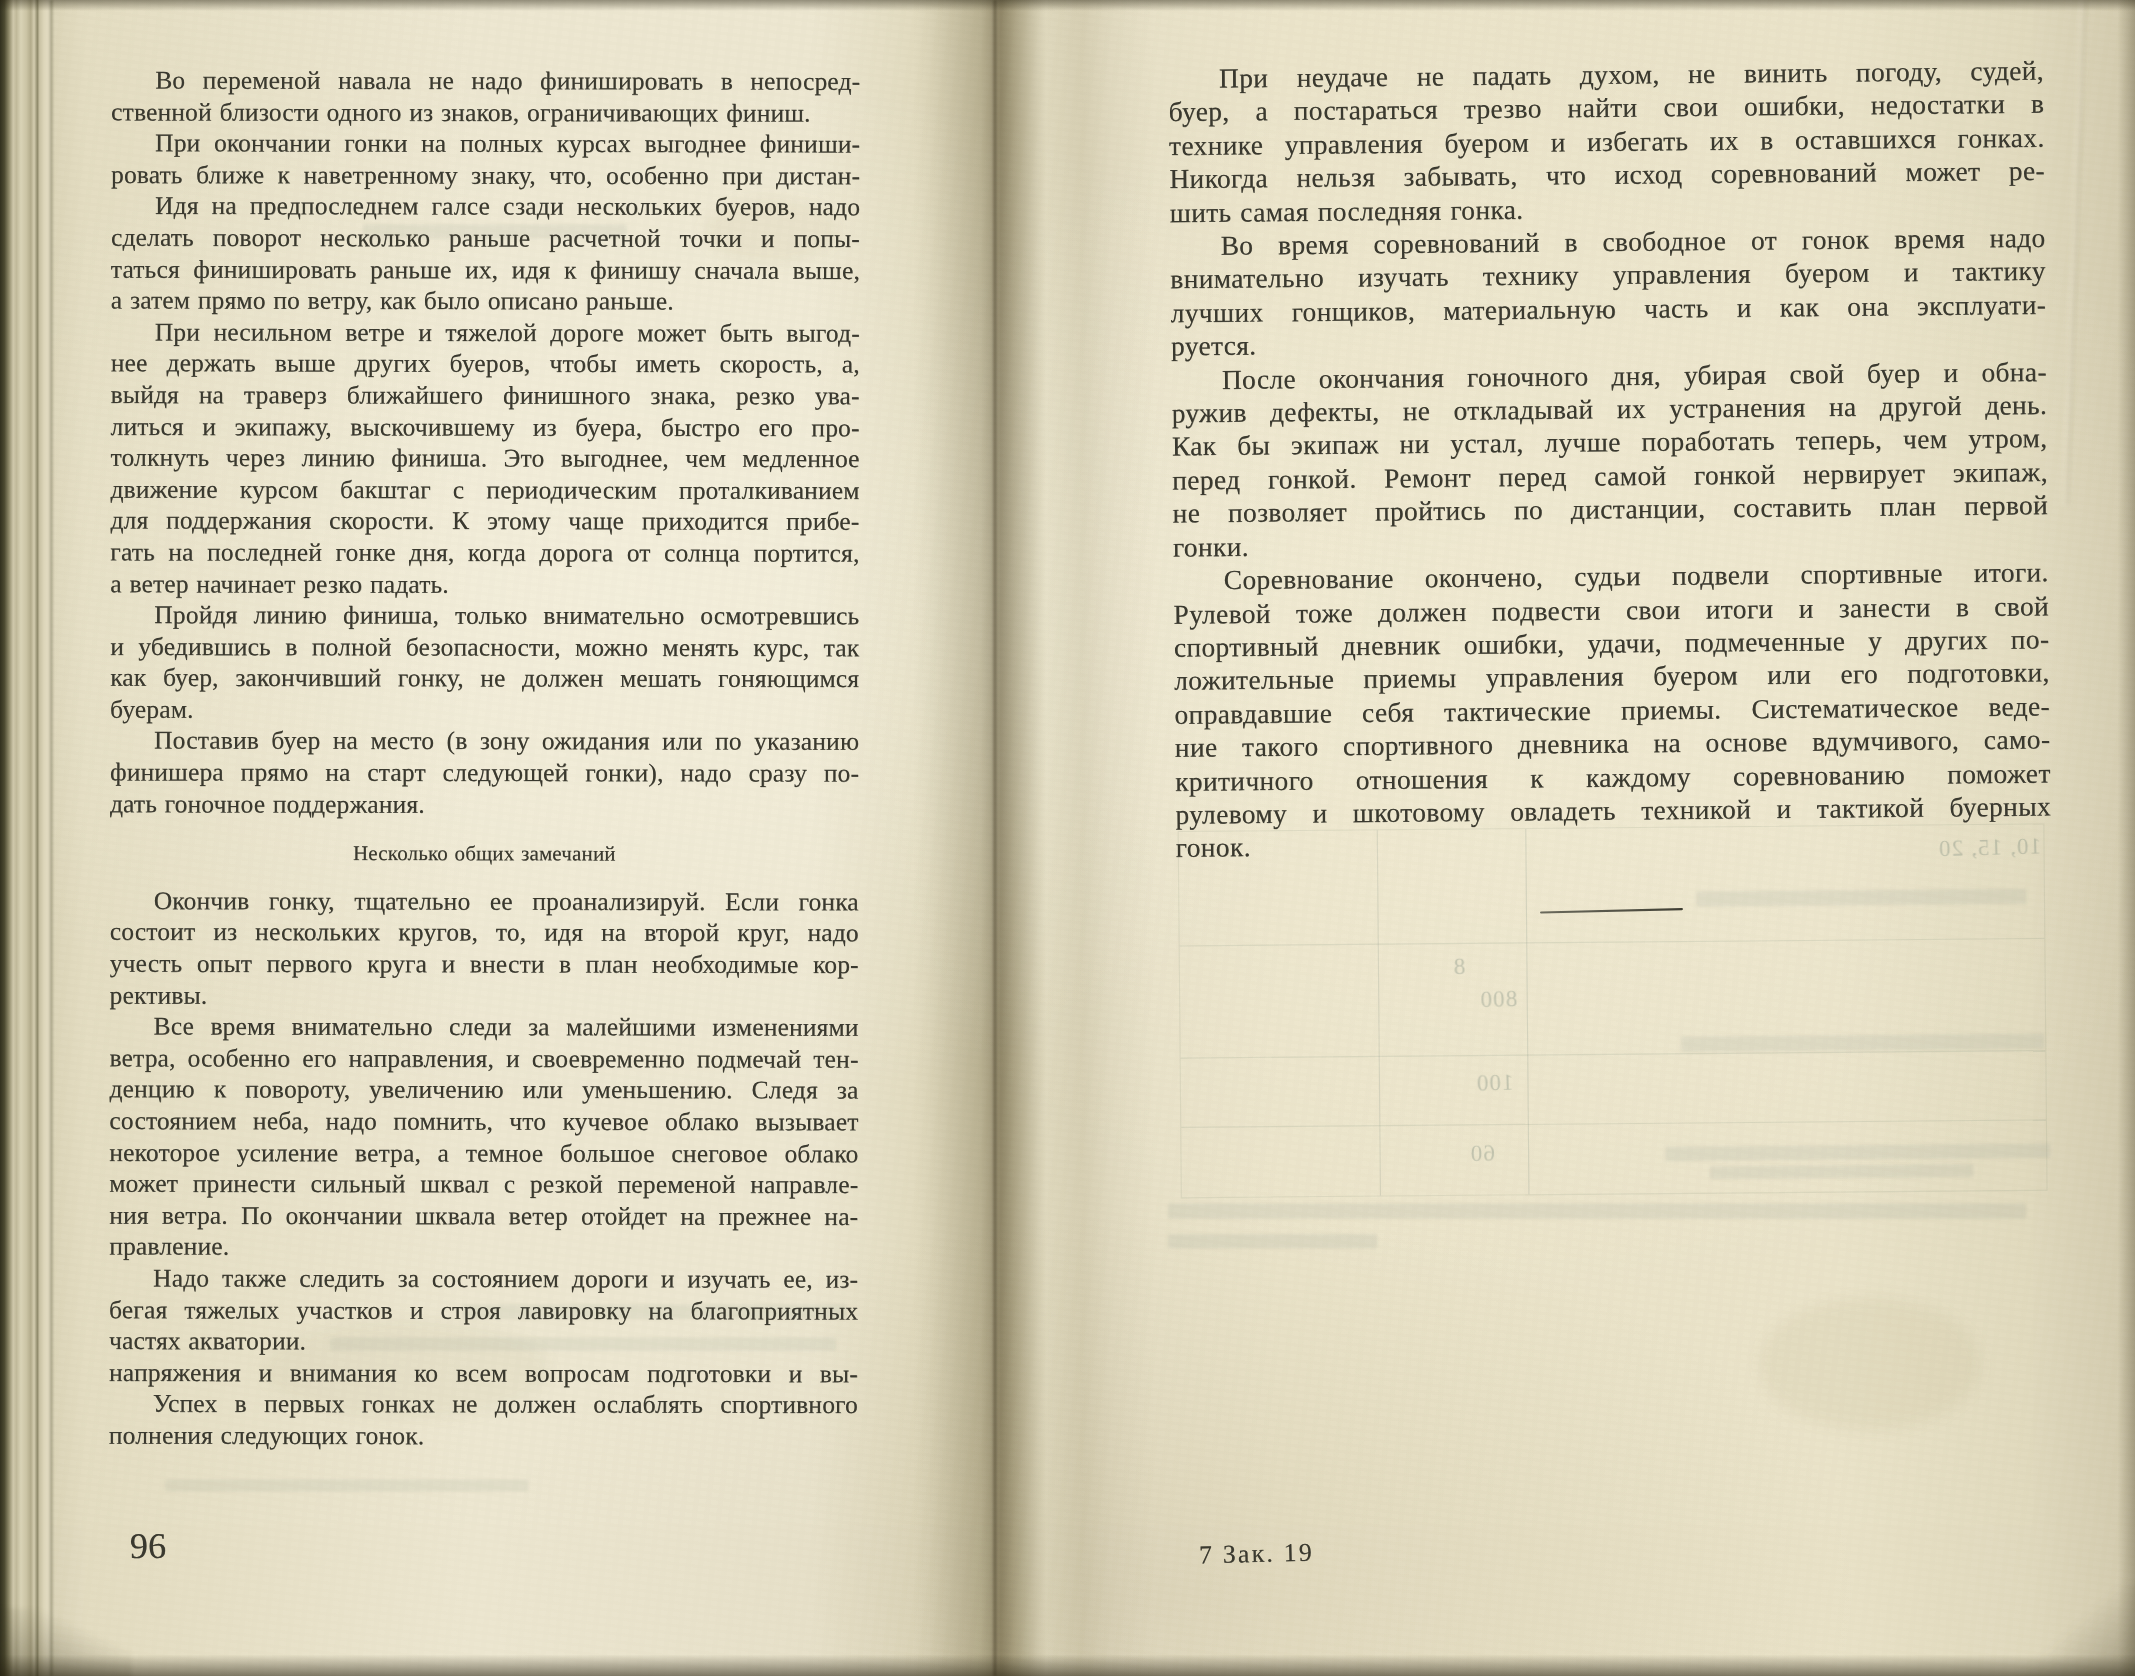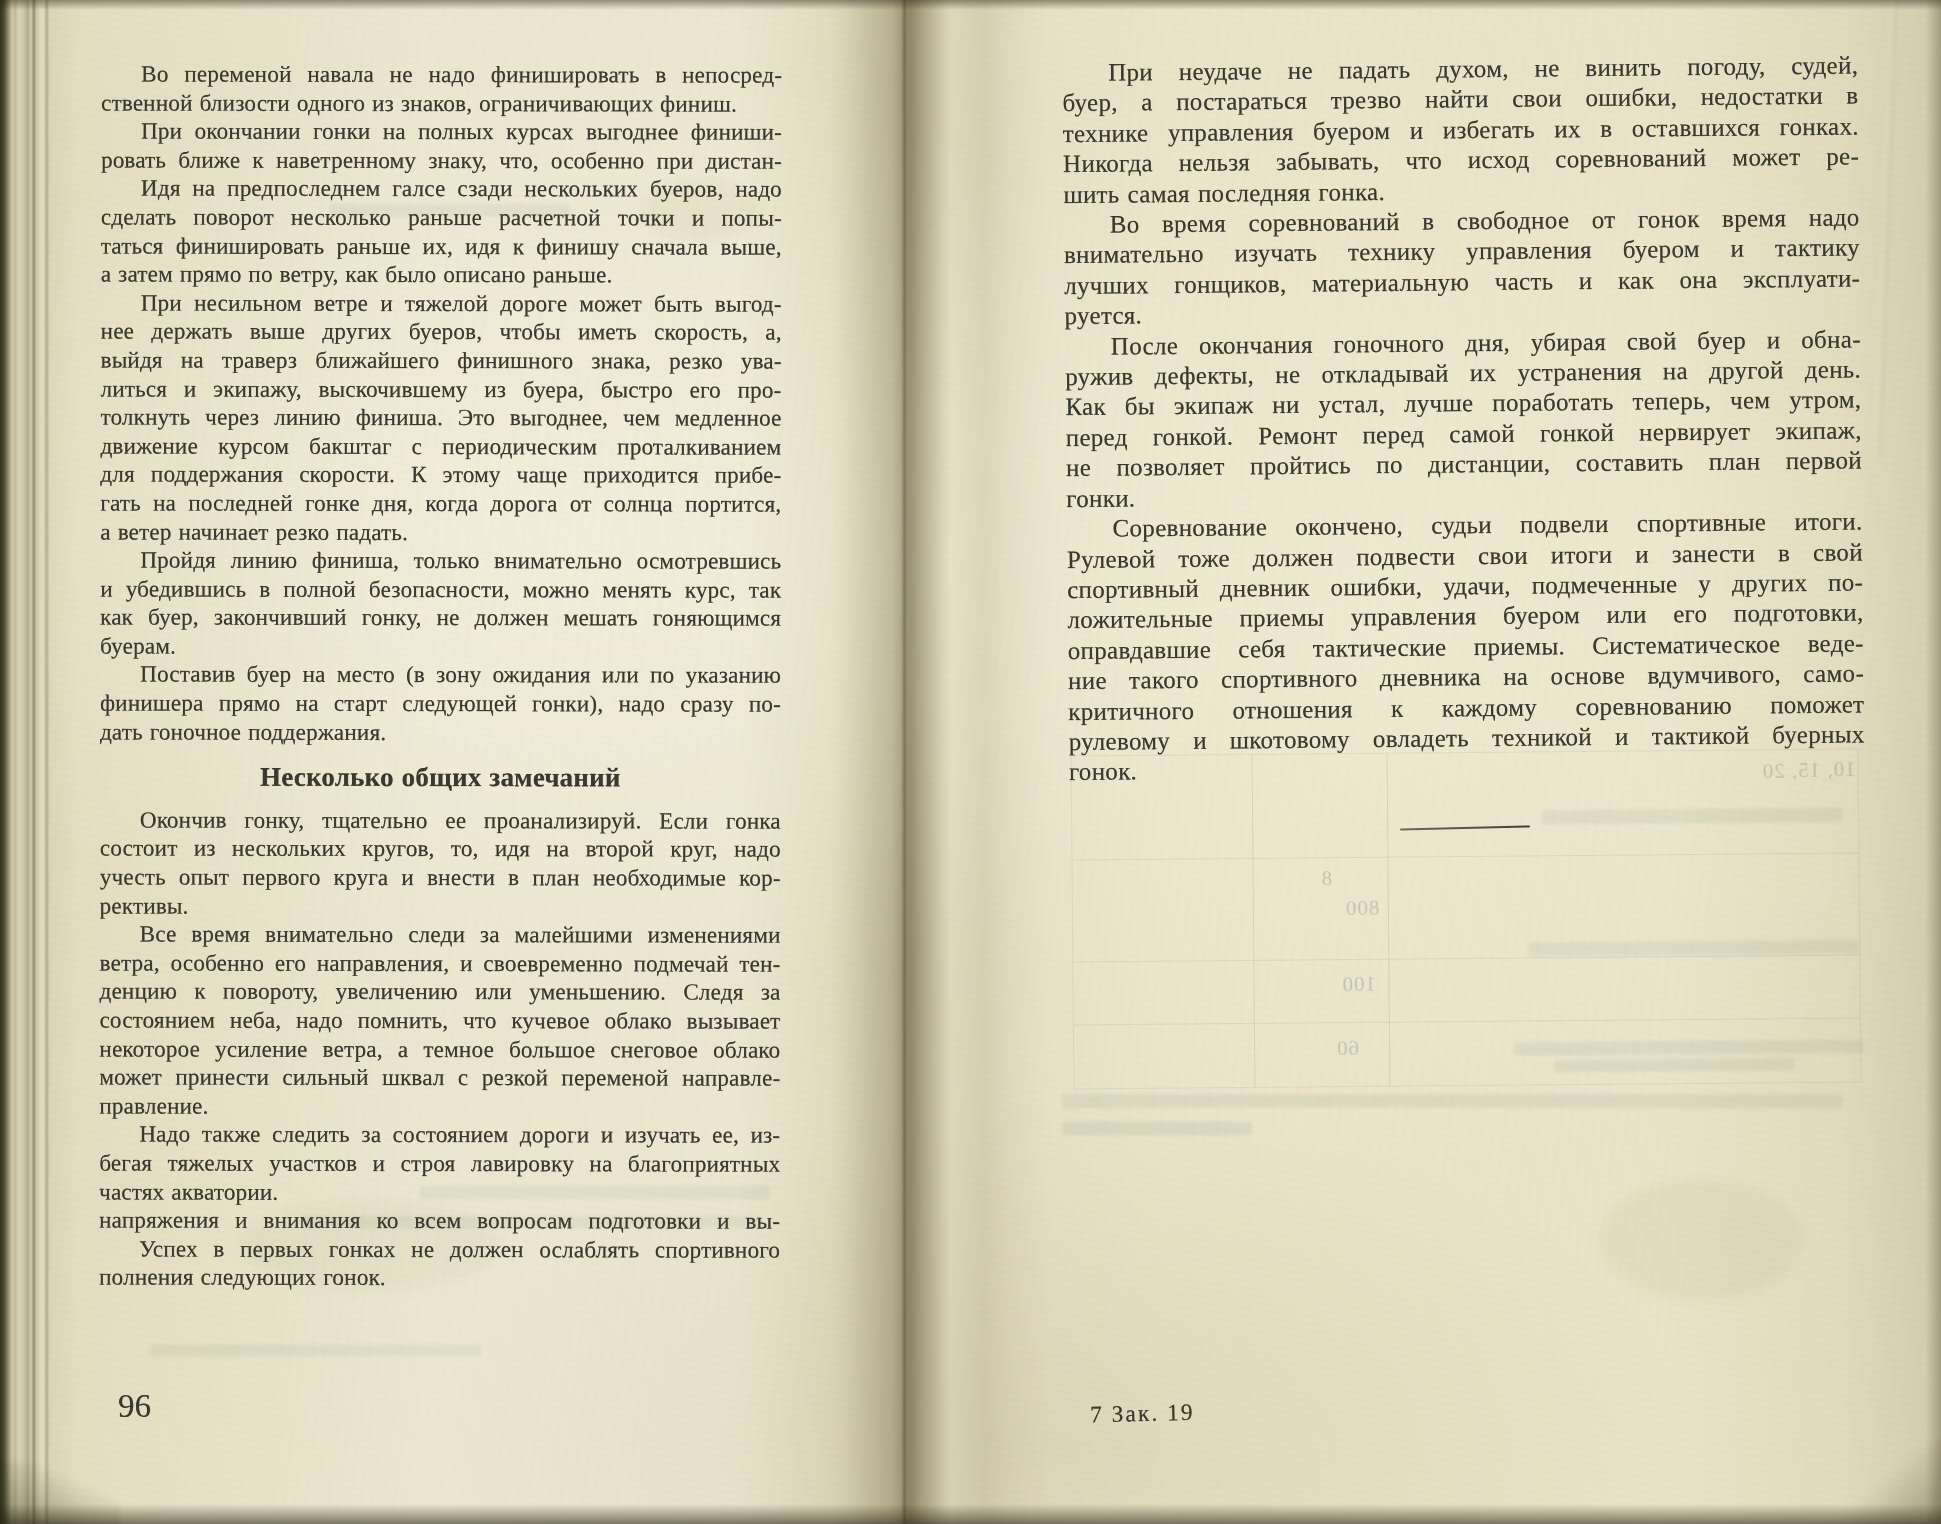--- a/index.html
+++ b/index.html
@@ -55,22 +55,22 @@
   .text-col{position:absolute;color:#3a392f;
     text-shadow:.25px .25px .35px rgba(50,48,38,.55);}
   #left-col{left:100px;top:60px;width:681px;font-size:23.2px;line-height:28.6px;
     letter-spacing:.15px;word-spacing:1px;transform:rotate(.1deg);}
   #right-col{left:1062px;top:58px;width:796px;font-size:25px;line-height:30.4px;
     letter-spacing:.3px;word-spacing:1.5px;transform:rotate(-.55deg);transform-origin:0 0;}
   .line{text-align:justify;text-align-last:justify;white-space:normal;}
   .line.last{text-align-last:left;}
   #left-col .line.first{text-indent:40px;}
   #right-col .line.first{text-indent:46px;}
-  .section-heading{font-weight:bold;text-align:center;text-align-last:center;
-    font-size:27px;margin:17px 0 14px 0;letter-spacing:.2px;}
+  .section-heading{font-weight:normal;text-align:center;text-align-last:center;
+    font-size:19px;margin:17px 0 14px 0;letter-spacing:.2px;}
   .folio{position:absolute;color:#3a392f;text-shadow:.2px .2px .3px rgba(50,48,38,.5);}
   #folio-left{left:118px;top:1388px;font-size:33px;}
   #printers-mark{left:1090px;top:1400px;font-size:23.5px;letter-spacing:2px;transform:rotate(-1.4deg);}
   
   .divider{position:absolute;left:1400px;top:827px;width:130px;height:2px;
     background:linear-gradient(90deg,#6b6a5c,#4e4d41 70%,#3f3e33);
     transform:rotate(-1.4deg);border-radius:1px;}
   
   .ghost{position:absolute;pointer-events:none;}
   .ghost-table{left:1072px;top:752px;width:786px;height:332px;
@@ -174,20 +174,21 @@
         <div class="line">учесть опыт первого круга и внести в план необходимые кор-</div>
         <div class="line last">рективы.</div>
       </div>
       <div class="para">
         <div class="line first">Все время внимательно следи за малейшими изменениями</div>
         <div class="line">ветра, особенно его направления, и своевременно подмечай тен-</div>
         <div class="line">денцию к повороту, увеличению или уменьшению. Следя за</div>
         <div class="line">состоянием неба, надо помнить, что кучевое облако вызывает</div>
         <div class="line">некоторое усиление ветра, а темное большое  снеговое  облако</div>
         <div class="line">может принести сильный шквал с резкой переменой направле-</div>
+        <div class="line">ния ветра. По окончании шквала ветер отойдет на прежнее на-</div>
         <div class="line last">правление.</div>
       </div>
       <div class="para">
         <div class="line first">Надо также следить за состоянием дороги и изучать ее, из-</div>
         <div class="line">бегая тяжелых участков и строя лавировку на благоприятных</div>
         <div class="line last">частях акватории.</div>
       </div>
       <div class="para">
         <div class="line">напряжения и внимания ко всем вопросам подготовки и вы-</div>
         <div class="line first">Успех в первых гонках  не должен  ослаблять  спортивного</div>

